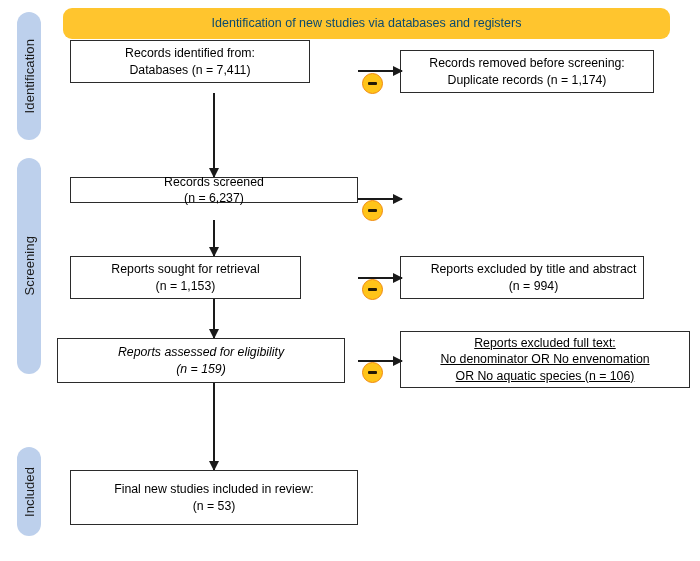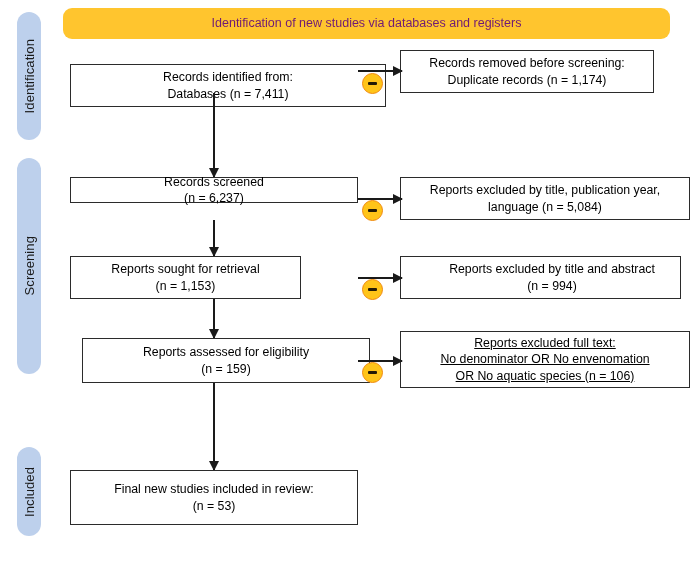--- a/index.html
+++ b/index.html
@@ -53,21 +53,21 @@
     width: 607px;
     height: 31px;
     background: #ffc52e;
     border-radius: 9px;
     display: flex;
     align-items: center;
     justify-content: center;
   }
   .banner .banner-text {
     font-size: 12.5px;
-    color: #701a75;
+    color: #0c4a6e;
     text-align: left;
     line-height: 1.2;
   }
 
   
   .node {
     position: absolute;
     box-sizing: border-box;
     background: #ffffff;
     border: 1.6px solid #2b2b2b;
@@ -77,27 +77,27 @@
     padding: 2px 6px;
   }
   .node .node-text {
     font-size: 12.3px;
     line-height: 1.32;
     text-align: center;
     color: #000000;
     white-space: pre-line;
   }
 
-  #node-identified   { left: 70px;  top: 64px;  width: 316px; height: 43px; }
+  #node-identified   { left: 70px;  top: 40px;  width: 240px; height: 43px; }
   #node-removed      { left: 400px; top: 50px;  width: 254px; height: 43px; }
   #node-screened     { left: 70px;  top: 177px; width: 288px; height: 26px; }
   #node-excl-title   { left: 400px; top: 177px; width: 290px; height: 43px; }
   #node-sought       { left: 70px;  top: 256px; width: 231px; height: 43px; }
-  #node-excl-abs     { left: 400px; top: 256px; width: 281px; height: 43px; padding-left: 29px; }
-  #node-eligibility  { left: 82px;  top: 338px; width: 288px; height: 45px; }
+  #node-excl-abs     { left: 400px; top: 256px; width: 244px; height: 43px; padding-left: 29px; }
+  #node-eligibility  { left: 57px;  top: 338px; width: 288px; height: 45px; font-style: italic; }
   #node-excl-full    { left: 400px; top: 331px; width: 290px; height: 57px; text-decoration: underline; }
   #node-included     { left: 70px;  top: 470px; width: 288px; height: 55px; }
 
   
   .conn-v {
     position: absolute;
     width: 1.8px;
     background: #1a1a1a;
   }
   .conn-v .arrowhead-down {
@@ -197,24 +197,20 @@
   </div>
 
   <div class="conn-v" id="v-ident-screened">
     <span class="arrowhead-down"></span>
   </div>
 
   <div class="node" id="node-screened">
     <span class="node-text">Records screened
 (n = 6,237)</span>
   </div>
-  <div class="node" id="node-excl-title">
-    <span class="node-text">Reports excluded by title, publication year,
-language (n = 5,084)</span>
-  </div>
   <div class="conn-h" id="h-row2">
     <span class="arrowhead-right"></span>
   </div>
   <div class="minus-badge" id="minus-row2">
     <span class="minus-bar"></span>
   </div>
 
   <div class="conn-v" id="v-screened-sought">
     <span class="arrowhead-down"></span>
   </div>

